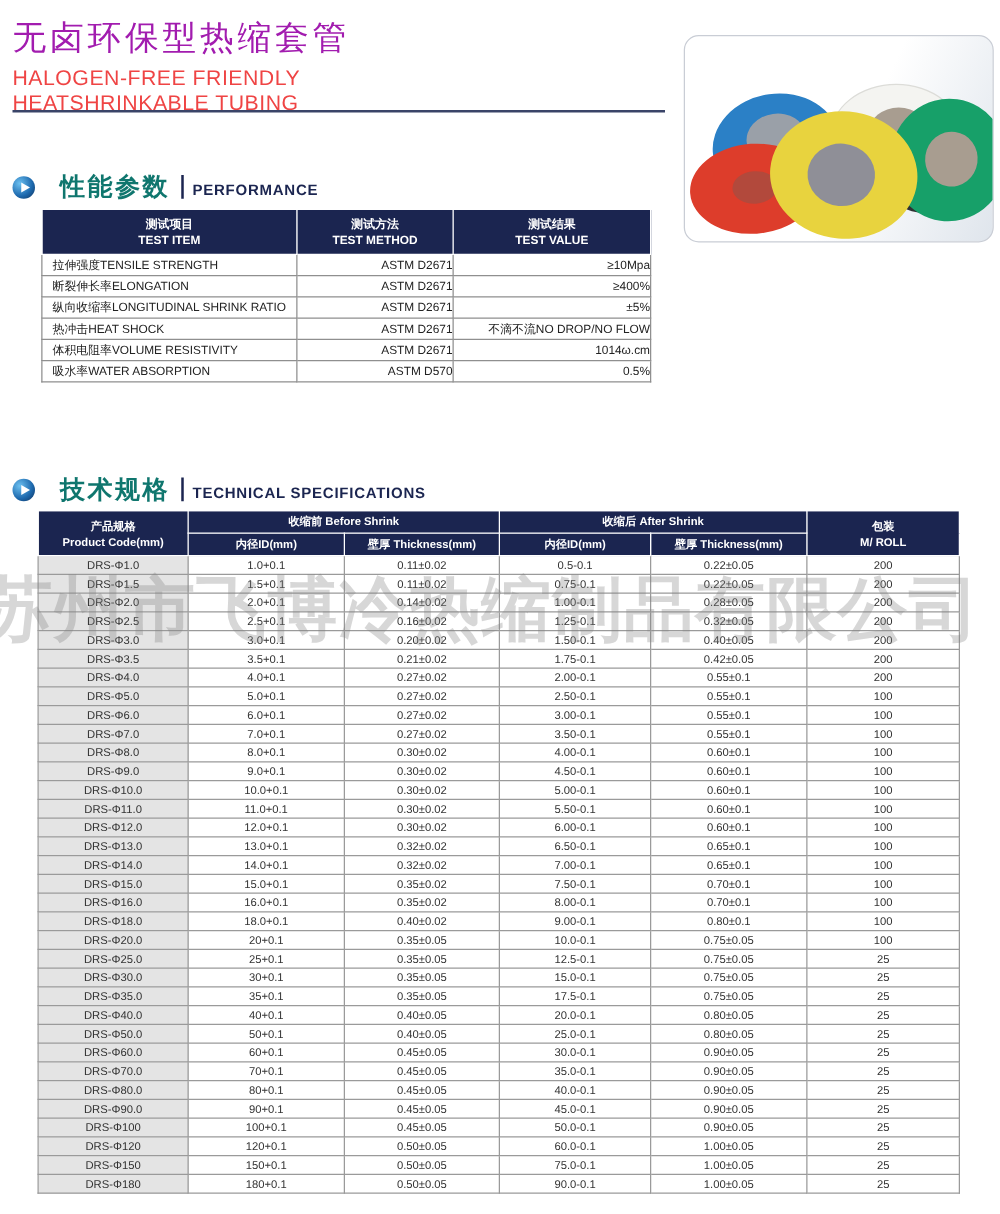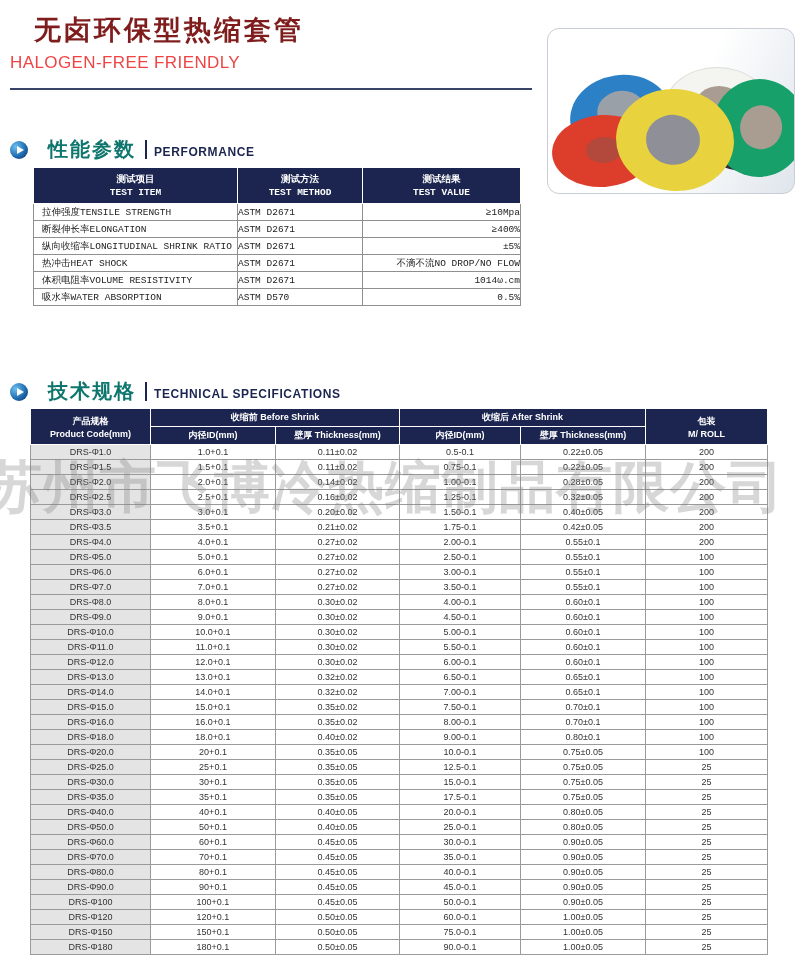--- a/index.html
+++ b/index.html
@@ -1,21 +1,21 @@
 <!DOCTYPE html>
 <html><head>
 <meta charset="utf-8">
 <style>
   * { margin:0; padding:0; box-sizing:border-box; }
   body { background:#ffffff; font-family:"Liberation Sans", sans-serif; }
   .page { position:relative; width:800px; height:971px; background:#fff; overflow:hidden; margin:0 auto; }
 
   
   .hdr { position:absolute; top:12px; left:10px; width:530px; }
-  .title-zh { font-size:27px; font-weight:bold; color:#7f1d1d; letter-spacing:3px;margin-left:24px; }
+  .title-zh { font-size:27px; font-weight:normal; color:#a21caf; letter-spacing:3px; }
   .title-en { font-size:17px; color:#ef4444; line-height:1.18; margin-top:5px; letter-spacing:0.4px; font-weight:normal; }
   .title-rule { position:absolute; top:88px; left:10px; width:522px; height:2px; background:#3a4468; }
 
   
   .photo { position:absolute; top:28px; left:547px; width:248px; height:166px;
            border:1px solid #c9cdd5; border-radius:12px; overflow:hidden;
            background:linear-gradient(115deg,#ffffff 55%,#dfe5ec 100%); }
   .roll { position:absolute; border-radius:50%; }
   .roll .core { position:absolute; border-radius:50%; background:#a89d90; }
   .roll-blue  { left:22px; top:46px; width:102px; height:84px; background:#2b80c6; transform:rotate(-8deg); }
@@ -43,25 +43,25 @@
   .section-sep { width:2px; height:19px; background:#1b2550; margin:0 7px 0 9px; }
   .section-en { font-size:12px; font-weight:bold; color:#1b2550; letter-spacing:0.6px; margin-top:4px; }
 
   
   table { border-collapse:collapse; table-layout:fixed; }
   thead th { background:#1b2550; color:#fff; border:1px solid #fff; font-weight:bold; }
   thead .zh { font-size:9.5px; font-weight:bold; }
   thead .en { font-size:9.5px; font-weight:bold; margin-top:1px; }
 
   
-  .perf-table { position:absolute; top:167px; left:33px; width:487px;font-family:Liberation Mono, monospace; }
+  .perf-table { position:absolute; top:167px; left:33px; width:487px; }
   .perf-table thead th { padding:5px 2px; }
   .perf-table tbody td { border:1px solid #8f8f8f; font-size:9.5px; color:#222; height:17px; padding:1px 0; background:#fff; }
   .perf-table tbody td:nth-child(1) { text-align:left; padding-left:8px; }
-  .perf-table tbody td:nth-child(2) { text-align:left; }
+  .perf-table tbody td:nth-child(2) { text-align:right; }
   .perf-table tbody td:nth-child(3) { text-align:right; padding-left:12px; }
 
   
   .spec-table { position:absolute; top:408px; left:30px; width:737px; }
   .spec-table thead th { padding:2px 1px; font-size:9px; }
   .spec-table thead .zh, .spec-table thead .en { font-size:9px; }
   .spec-table tbody td { border:1px solid #9a9a9a; font-size:9px; color:#333; height:15px; line-height:13px; text-align:center; padding:0; background:#fff; }
   .spec-table tbody td:first-child { background:#e4e4e4; }
 
   
@@ -72,20 +72,21 @@
 </style>
 </head>
 <body>
 
 <div class="page">
 
   <div class="hdr">
     <div class="title-zh">无卤环保型热缩套管</div>
     <div class="title-en">
       <div>HALOGEN-FREE FRIENDLY</div>
+      <div>HEATSHRINKABLE TUBING</div>
     </div>
   </div>
   <div class="title-rule"></div>
 
   <div class="photo">
     <div class="roll roll-blue">
         <div class="core"></div>
       </div>
     <div class="roll roll-white">
         <div class="core"></div>

